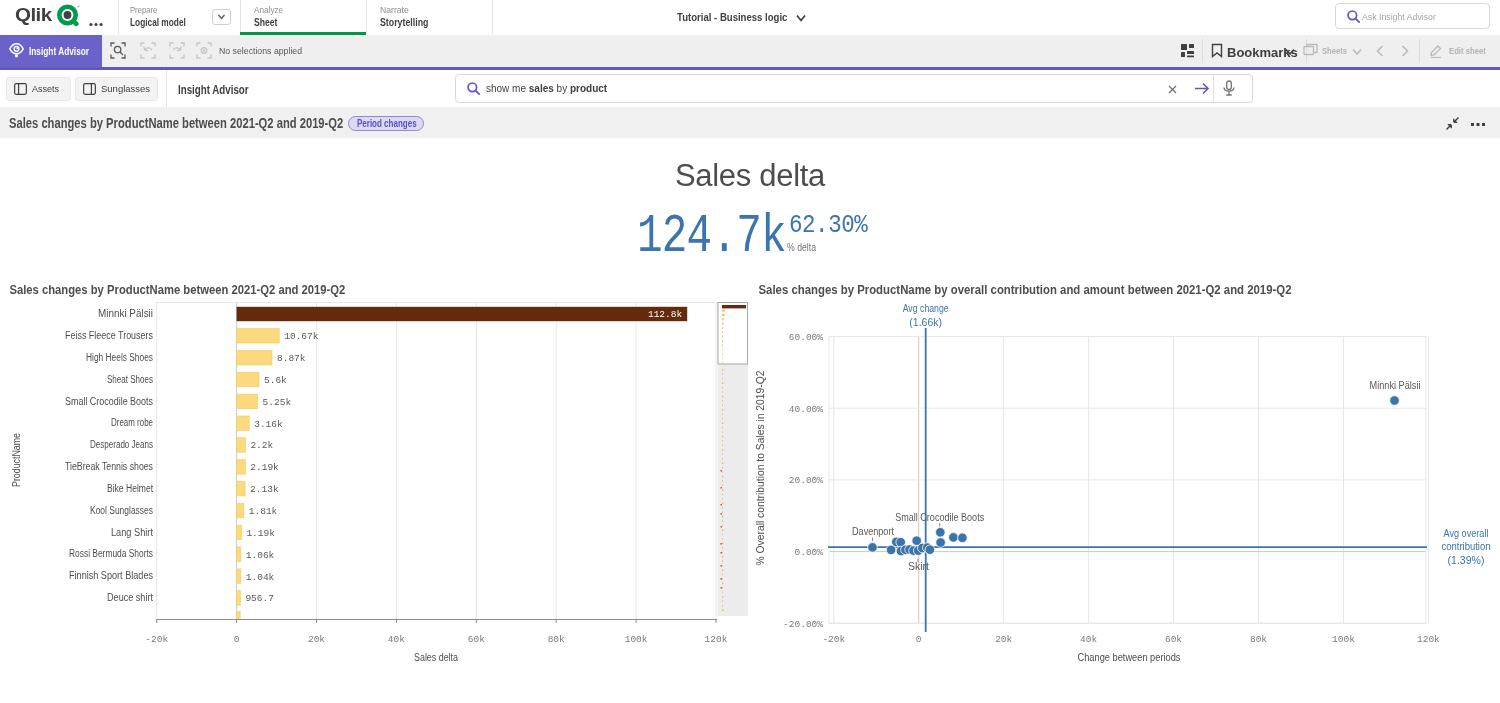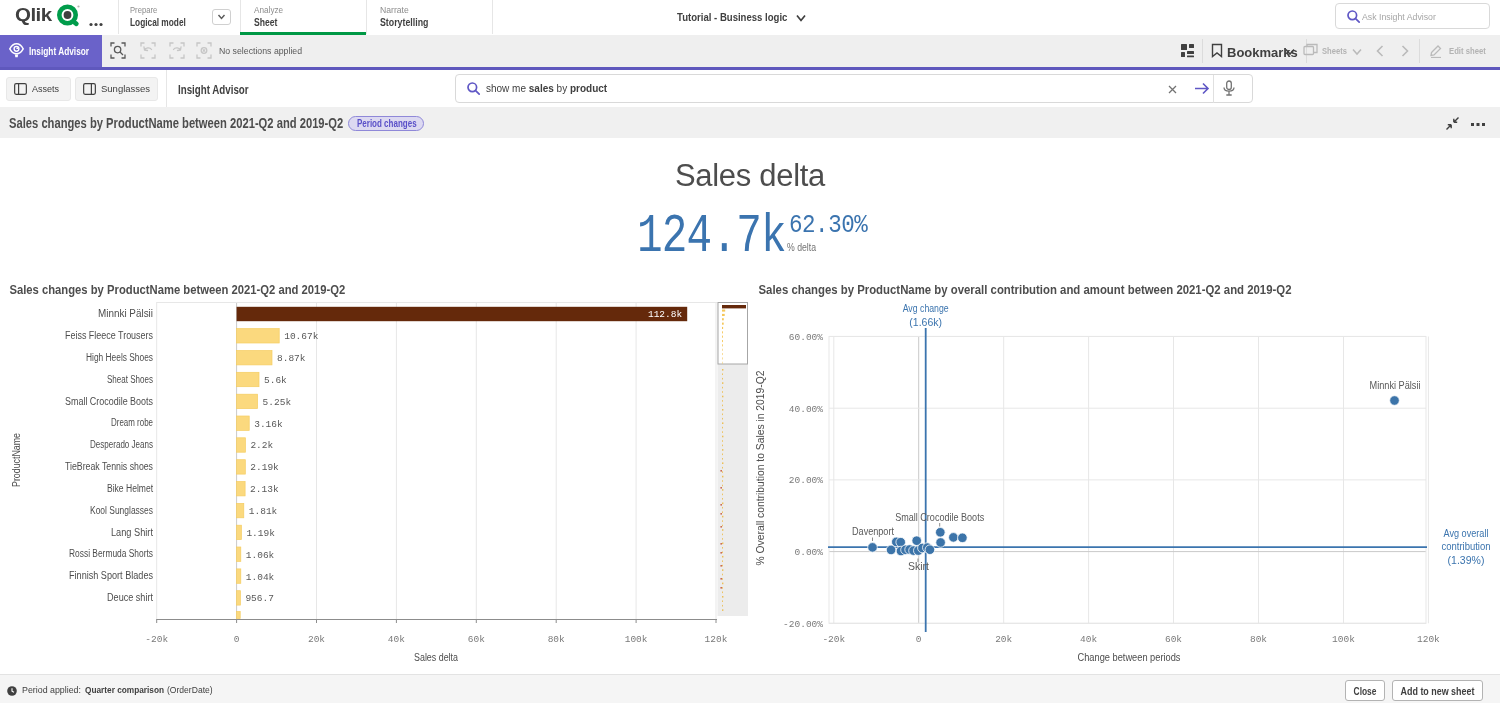--- a/index.html
+++ b/index.html
@@ -459,29 +459,14 @@
 <line x1="122.5" y1="257.5" x2="122.5" y2="261" stroke="#8c8c8c" stroke-width="1"></line>
 <text x="189.70000000000005" y="240.5" text-anchor="middle" font-size="10.5" fill="#595959" textLength="89" lengthAdjust="spacingAndGlyphs">Small Crocodile Boots</text>
 <line x1="189.70000000000005" y1="243" x2="189.70000000000005" y2="246.5" stroke="#8c8c8c" stroke-width="1"></line>
 <text x="168.5" y="289.5" text-anchor="middle" font-size="10.5" fill="#595959" textLength="21" lengthAdjust="spacingAndGlyphs">Skirt</text>
 <line x1="168" y1="278.5" x2="168" y2="282" stroke="#8c8c8c" stroke-width="1"></line>
 <text x="645" y="109" text-anchor="middle" font-size="10.5" fill="#595959" textLength="51" lengthAdjust="spacingAndGlyphs">Minnki Pälsii</text>
 <text x="379" y="381.0" text-anchor="middle" font-size="10" fill="#4d4d4d" textLength="103" lengthAdjust="spacingAndGlyphs">Change between periods</text>
 <text x="14" y="188.0" text-anchor="middle" font-size="10" fill="#4d4d4d" transform="rotate(-90 14 188.0)" textLength="195" lengthAdjust="spacingAndGlyphs">% Overall contribution to Sales in 2019-Q2</text>
 </svg>
 
-  <div id="footer">
-    <svg class="abs" style="left:7px;top:11px;" width="10" height="10" viewBox="0 0 10 10">
-      <circle cx="5" cy="5" r="4.8" fill="#404040"></circle>
-      <path d="M5 2.3 V5.2 L7 6.3" stroke="#fff" stroke-width="1.1" fill="none"></path>
-    </svg>
-    <div class="t" style="left:22px;top:9px;font-size:9.5px;color:#404040;transform:scaleX(0.93);">Period applied:</div>
-    <div class="t" style="left:85px;top:9px;font-size:9.5px;font-weight:bold;color:#404040;transform:scaleX(0.87);">Quarter comparison</div>
-    <div class="t" style="left:167px;top:9px;font-size:9.5px;color:#404040;transform:scaleX(0.9);">(OrderDate)</div>
-    <div class="fbtn" style="left:1345px;width:40px;">
-        <span style="transform:scaleX(0.8);">Close</span>
-      </div>
-    <div class="fbtn" style="left:1392px;width:91px;">
-        <span style="transform:scaleX(0.85);">Add to new sheet</span>
-      </div>
-  </div>
 
 </div>
 
 </body></html>

